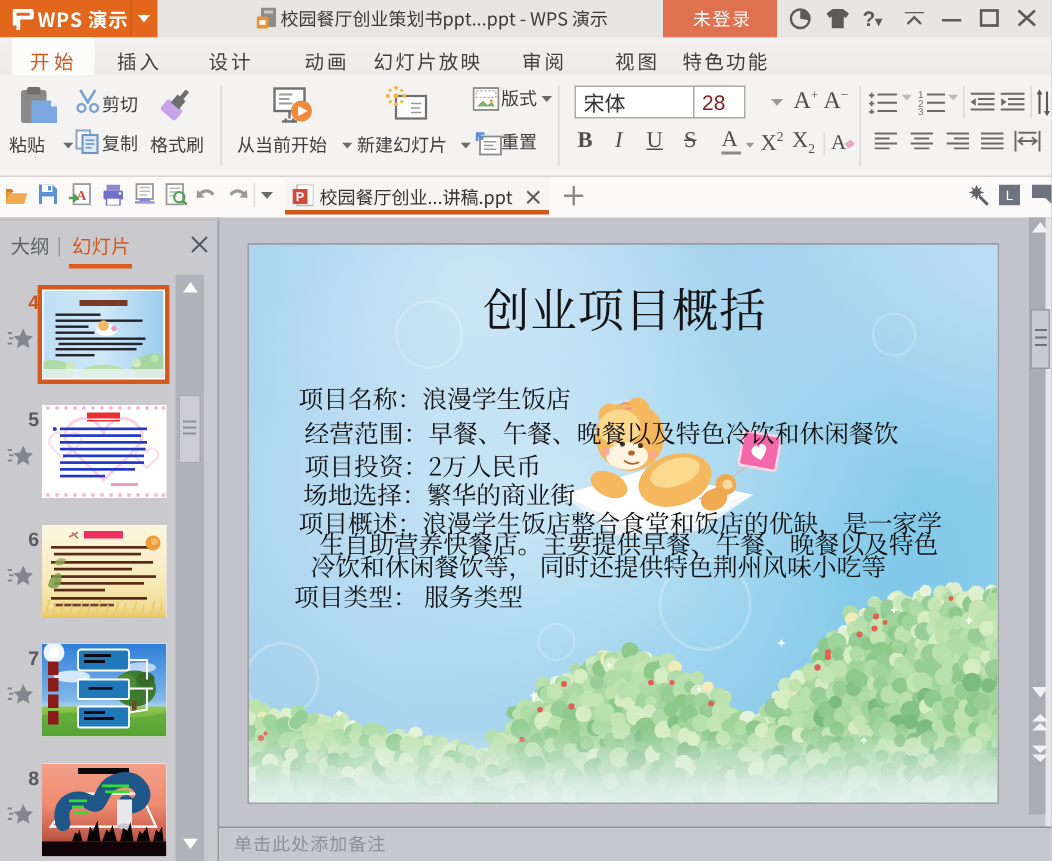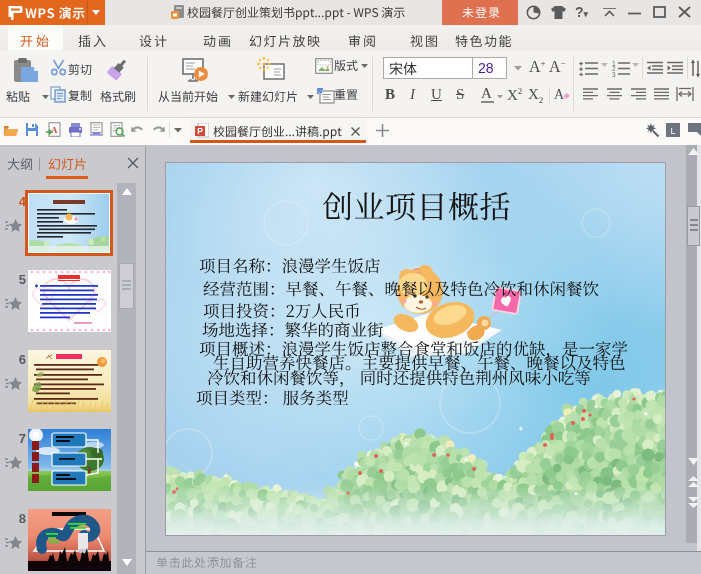--- a/index.html
+++ b/index.html
@@ -133,21 +133,21 @@
     <path d="M0 0 L7 0 L3.5 4 Z" fill="#6a6a6a"></path>
   </svg>
 <svg class="abs" style="left:361px;top:64px" width="8" height="5">
     <path d="M0 0 L7 0 L3.5 4 Z" fill="#6a6a6a"></path>
   </svg>
 
 <div class="abs" style="left:383px;top:57px;width:103px;height:22px;background:#fff;border:1px solid #ACA9A6;box-sizing:border-box;"></div>
 <svg class="abs" style="left:474px;top:66px" width="8" height="5">
     <path d="M0 0 L8 0 L4 4.5 Z" fill="#9a9a9a"></path>
   </svg>
-<div class="abs" style="left:472px;top:57px;width:35px;height:22px;background:#fff;border:1px solid #ACA9A6;box-sizing:border-box;font-size:14px;color:#4c1d95;padding:2px 0 0 5px;">28</div>
+<div class="abs" style="left:462px;top:57px;width:35px;height:22px;background:#fff;border:1px solid #ACA9A6;box-sizing:border-box;font-size:14px;color:#7f1d1d;padding:2px 0 0 5px;">28</div>
 <svg class="abs" style="left:514px;top:66px" width="8" height="5">
     <path d="M0 0 L8 0 L4 4.5 Z" fill="#9a9a9a"></path>
   </svg>
 <div class="abs" style="left:529px;top:58px;width:22px;height:20px;font-size:16px;color:#4d4d4d;font-family:'Liberation Serif',serif;">A<span style="font-size:9px;vertical-align:6px;">+</span></div>
 <div class="abs" style="left:549px;top:58px;width:22px;height:20px;font-size:16px;color:#4d4d4d;font-family:'Liberation Serif',serif;">A<span style="font-size:9px;vertical-align:6px;">−</span></div>
 
 <div class="abs" style="left:385px;top:86px;width:14px;font-family:'Liberation Serif',serif;font-size:15px;font-weight:bold;color:#4d4d4d;">B</div>
 <div class="abs" style="left:410px;top:86px;width:10px;font-family:'Liberation Serif',serif;font-size:15px;font-style:italic;color:#4d4d4d;">I</div>
 <div class="abs" style="left:431px;top:86px;width:14px;font-family:'Liberation Serif',serif;font-size:15px;text-decoration:underline;color:#4d4d4d;">U</div>
 <div class="abs" style="left:456px;top:86px;width:12px;font-family:'Liberation Serif',serif;font-size:15px;text-decoration:line-through;color:#4d4d4d;">S</div>

